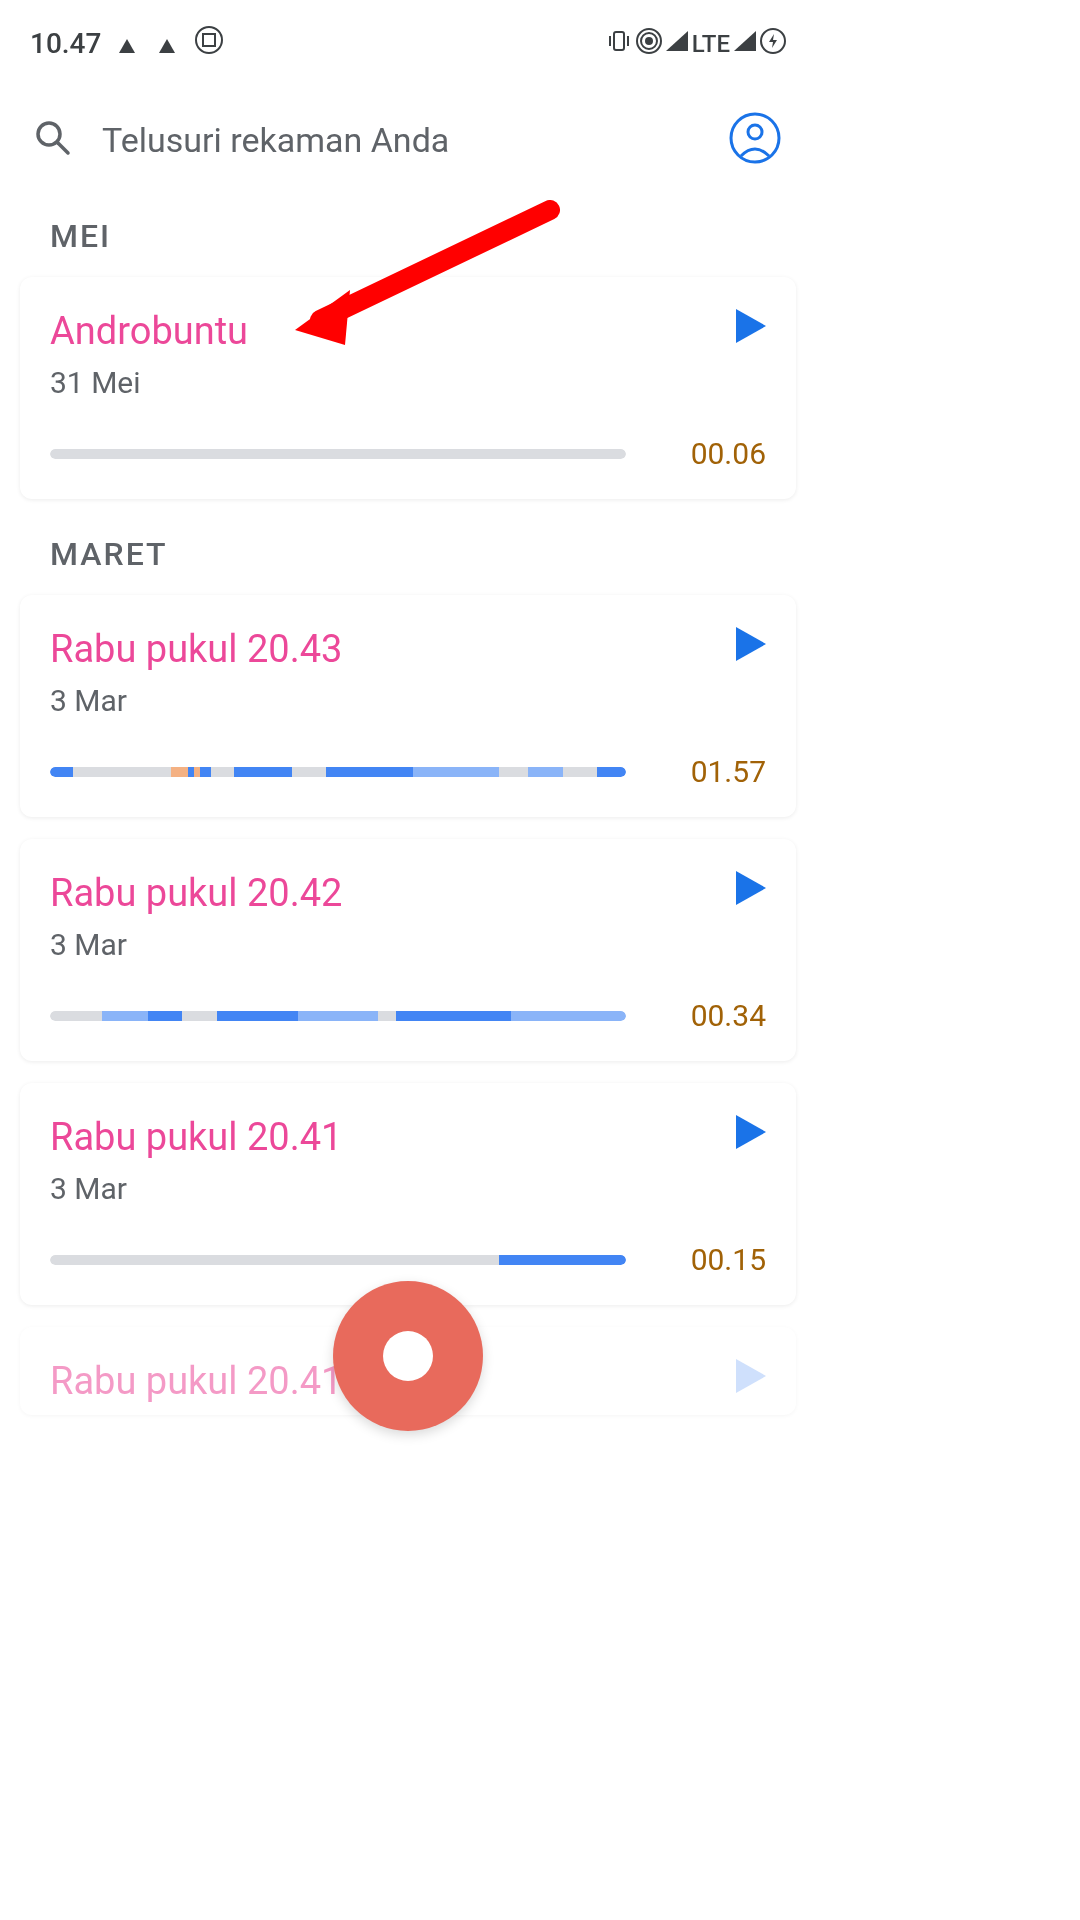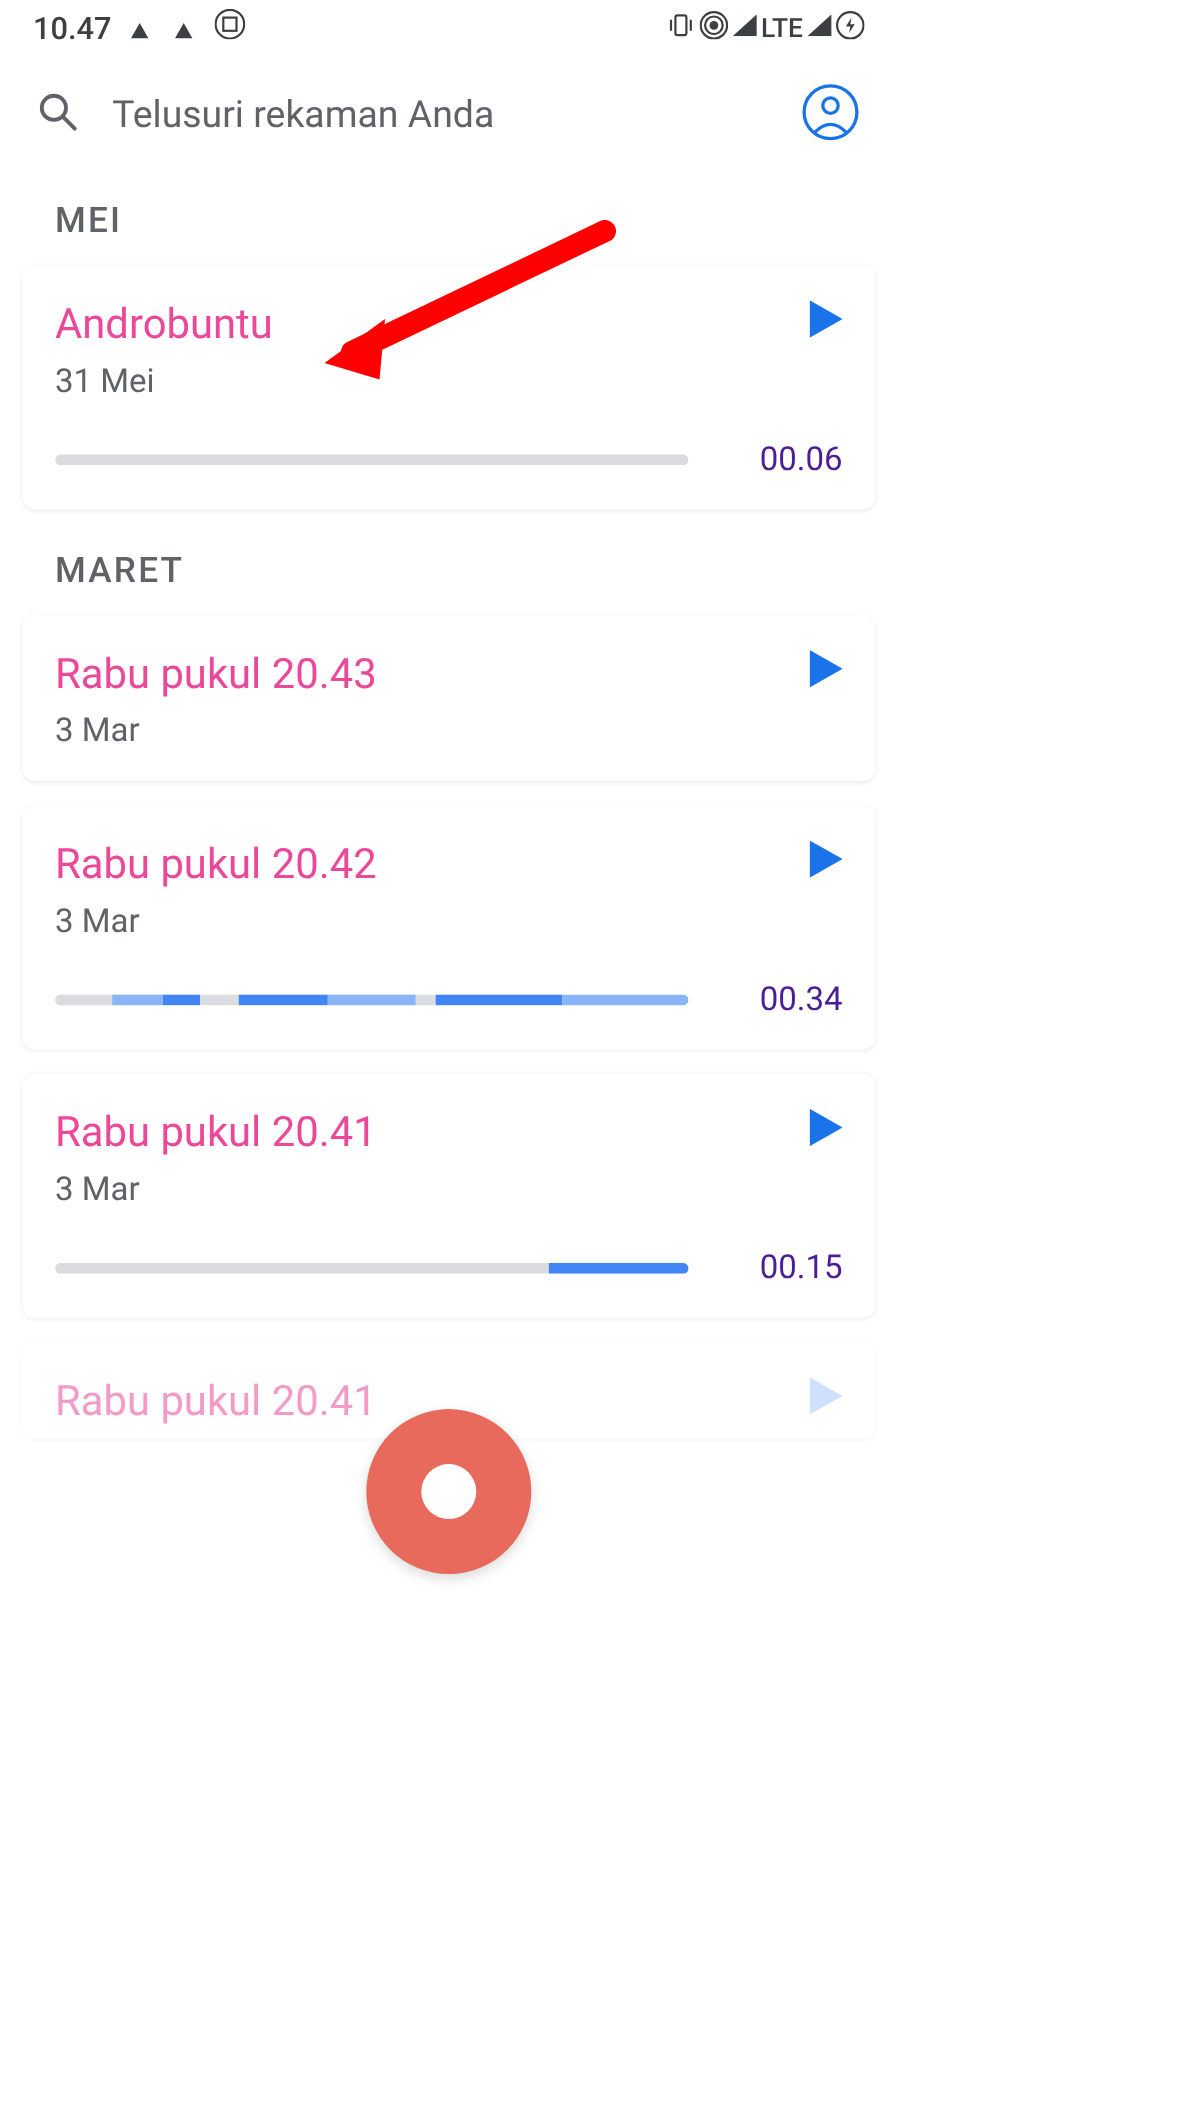--- a/index.html
+++ b/index.html
@@ -1,35 +1,35 @@
 <!DOCTYPE html>
 <html><head>
   <meta charset="utf-8">
   <style>
     * { margin: 0; padding: 0; box-sizing: border-box; font-family: Roboto, -apple-system, sans-serif; }
     body { width: 816px; height: 1456px; background: #fff; position: relative; overflow: hidden; }
-    .status-bar { display: flex; justify-content: space-between; align-items: center; padding: 8px 30px; font-size: 28px; color: #3c4043; font-weight: 500; }
+    .status-bar { display: flex; justify-content: space-between; align-items: center; padding: 26px 30px; font-size: 28px; color: #3c4043; font-weight: 500; }
     .status-left, .status-right { display: flex; align-items: center; gap: 14px; }
     .status-right { gap: 4px; font-size: 22px; }
     .search-bar { display: flex; align-items: center; padding: 25px 35px 35px 34px; gap: 30px; }
     .search-text { flex: 1; font-size: 34px; color: #5f6368; }
     .section-header { padding: 14px 50px; font-size: 32px; font-weight: 500; letter-spacing: 2px; color: #5f6368; }
     .card { background: #fff; border-radius: 12px; margin: 8px 20px 22px 20px; padding: 32px 30px 28px 30px; box-shadow: 0 1px 4px rgba(0,0,0,0.08); position: relative; }
     .card-row { display: flex; justify-content: space-between; align-items: flex-start; }
     .card-title { font-size: 38px; color: #ec4899; font-weight: 400; margin-bottom: 12px; }
     .card-date { font-size: 30px; color: #5f6368; }
     .card-bottom { display: flex; align-items: center; margin-top: 36px; gap: 50px; }
     .wave { flex: 1; height: 10px; border-radius: 5px; display: flex; overflow: hidden; }
     .wave-empty { background: #dadce0; width: 100%; height: 10px; border-radius: 5px; }
     .seg { height: 10px; }
     .b { background: #4285f4; }
     .lb { background: #8ab4f8; }
     .g { background: #dadce0; }
     .o { background: #f4b183; }
-    .card-time { font-size: 30px; color: #4c1d95; min-width: 90px; text-align: right; }
+    .card-time { font-size: 30px; color: #a16207; min-width: 90px; text-align: right; }
     .play-icon svg { display: block; }
     .last-card { margin-bottom: 0; padding-bottom: 0; }
     .record-btn { position: absolute; bottom: 25px; left: 50%; transform: translateX(-50%); width: 150px; height: 150px; border-radius: 50%; background: #e86a5c; display: flex; align-items: center; justify-content: center; box-shadow: 0 4px 12px rgba(0,0,0,0.15); }
     .record-inner { width: 50px; height: 50px; border-radius: 50%; background: #fff; }
     .arrow { position: absolute; top: 200px; left: 280px; pointer-events: none; }
   </style>
 </head>
 <body>
 
 <div class="status-bar">
@@ -113,20 +113,40 @@
     <div>
       <div class="card-title">Rabu pukul 20.43</div>
       <div class="card-date">3 Mar</div>
     </div>
     <span class="play-icon">
         <svg width="30" height="34" viewBox="0 0 30 34">
           <path d="M0 0 L30 17 L0 34 Z" fill="#1a73e8"></path>
         </svg>
       </span>
   </div>
+  <div class="card-bottom">
+    <div class="wave">
+      <div class="seg b" style="width:4%;border-radius:5px 0 0 5px"></div>
+        <div class="seg g" style="width:17%"></div>
+        <div class="seg o" style="width:3%"></div>
+        <div class="seg b" style="width:1%"></div>
+        <div class="seg o" style="width:1%"></div>
+        <div class="seg b" style="width:2%"></div>
+        <div class="seg g" style="width:4%"></div>
+        <div class="seg b" style="width:10%"></div>
+        <div class="seg g" style="width:6%"></div>
+        <div class="seg b" style="width:15%"></div>
+        <div class="seg lb" style="width:15%"></div>
+        <div class="seg g" style="width:5%"></div>
+        <div class="seg lb" style="width:6%"></div>
+        <div class="seg g" style="width:6%"></div>
+        <div class="seg b" style="width:5%;border-radius:0 5px 5px 0"></div>
+    </div>
+    <div class="card-time">01.57</div>
+  </div>
 </div>
 
 <div class="card">
   <div class="card-row">
     <div>
       <div class="card-title">Rabu pukul 20.42</div>
       <div class="card-date">3 Mar</div>
     </div>
     <span class="play-icon">
         <svg width="30" height="34" viewBox="0 0 30 34">

